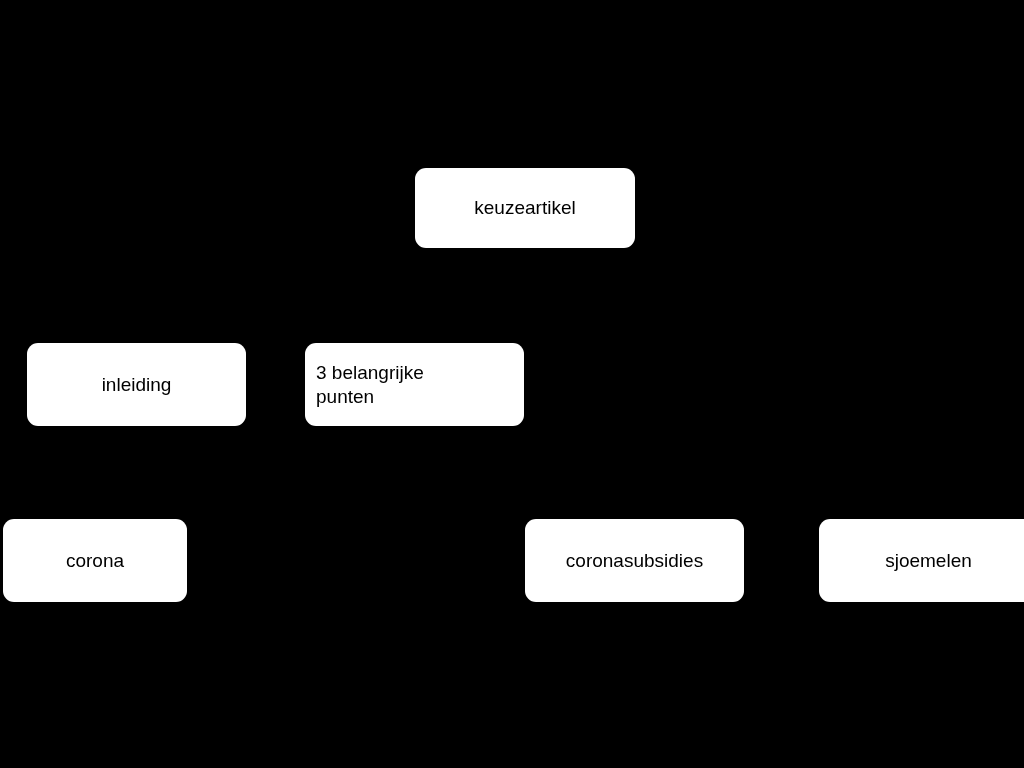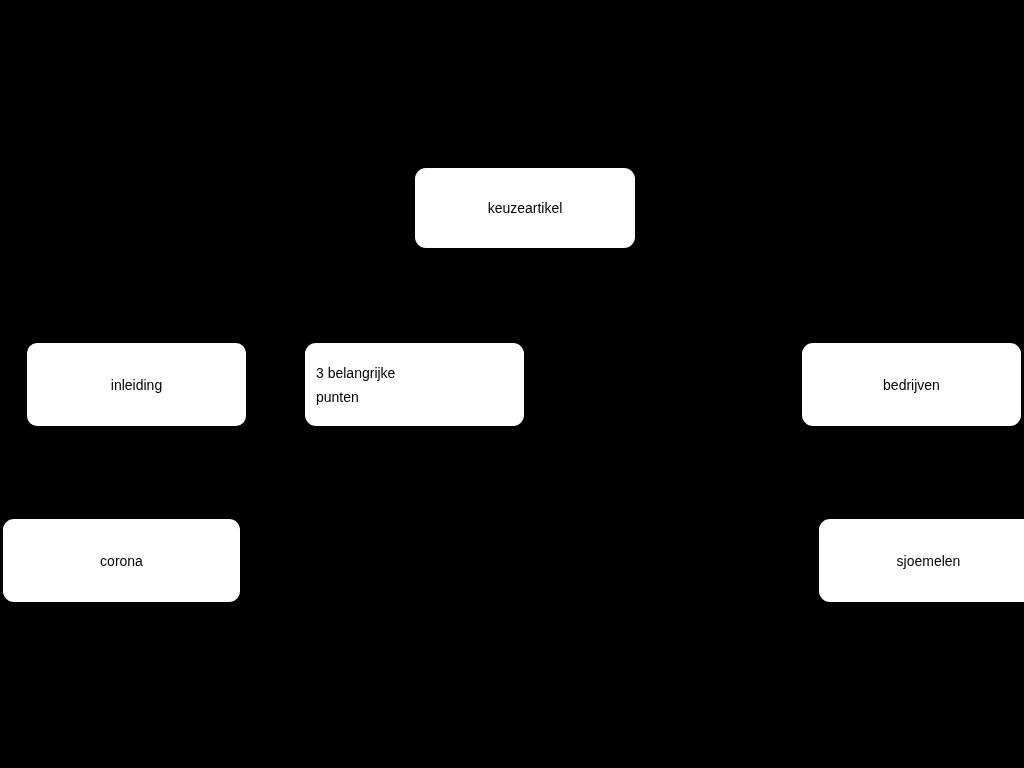--- a/index.html
+++ b/index.html
@@ -20,21 +20,21 @@
     position: absolute;
     background: #ffffff;
     border-radius: 11px;
     box-sizing: border-box;
     display: flex;
     overflow: visible;
   }
   .node .node-label {
     display: block;
     color: #000000;
-    font-size: 14px;
+    font-size: 19px;
     line-height: 24px;
     white-space: nowrap;
     font-family: "Liberation Sans", sans-serif;
   }
   
   .align-center { justify-content: center; }
   .align-left   { justify-content: flex-start; margin-left: 40px; }
   
   .valign-middle { align-items: center; }
   .valign-top    { align-items: flex-start; }
@@ -46,36 +46,36 @@
 </style>
 </head>
 <body>
 
 <div id="canvas">
 
   <div class="node align-center valign-middle" style="left:415px; top:168px; width:220px; height:80px;">
     <span class="node-label">keuzeartikel</span>
   </div>
 
-  <div class="node align-center valign-middle" style="left:27px; top:343px; width:219px; height:83px;border-radius:10px;">
+  <div class="node align-center valign-middle" style="left:27px; top:343px; width:219px; height:83px;">
     <span class="node-label">inleiding</span>
   </div>
 
   <div class="node align-left valign-middle pad-left wrap" style="left:265px; top:343px; width:219px; height:83px;">
     <span class="node-label">3 belangrijke
 punten</span>
   </div>
 
-  <div class="node align-center valign-middle" style="left:802px; top:343px; width:219px; height:83px;">
-    <span class="node-label">bedrijven</span>
-  </div>
 
-  <div class="node align-center valign-middle" style="left:3px; top:519px; width:237px; height:83px;">
+  <div class="node align-center valign-middle" style="left:3px; top:519px; width:184px; height:83px;">
     <span class="node-label">corona</span>
   </div>
 
 
+  <div class="node align-center valign-middle" style="left:525px; top:519px; width:219px; height:83px;">
+    <span class="node-label">coronasubsidies</span>
+  </div>
 
   <div class="node align-center valign-middle" style="left:802px; top:519px; width:219px; height:83px;margin-left:17px;">
     <span class="node-label">sjoemelen</span>
   </div>
 
 </div>
 
 </body></html>

